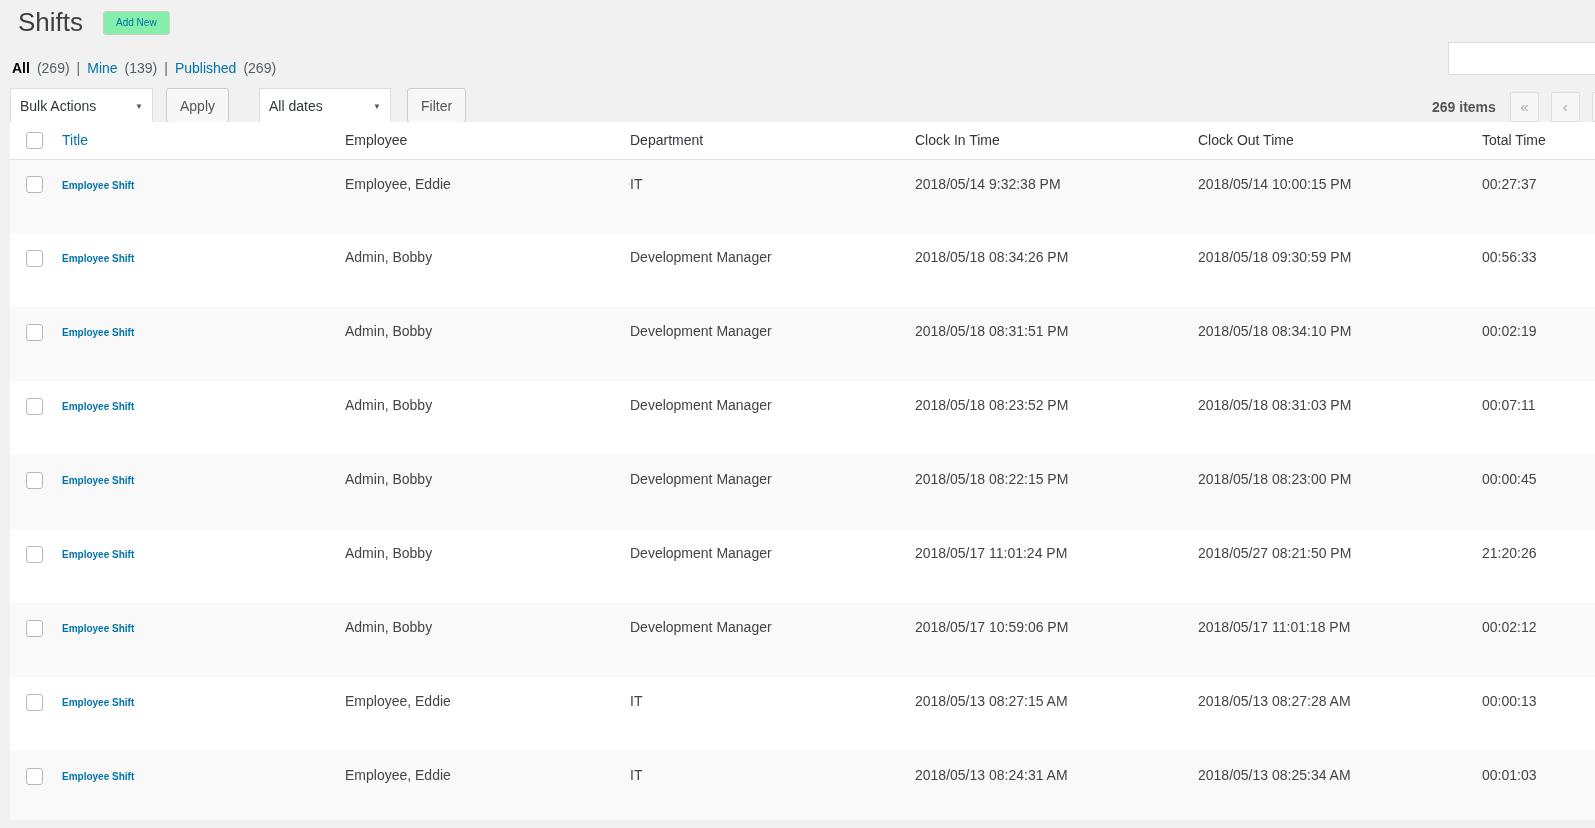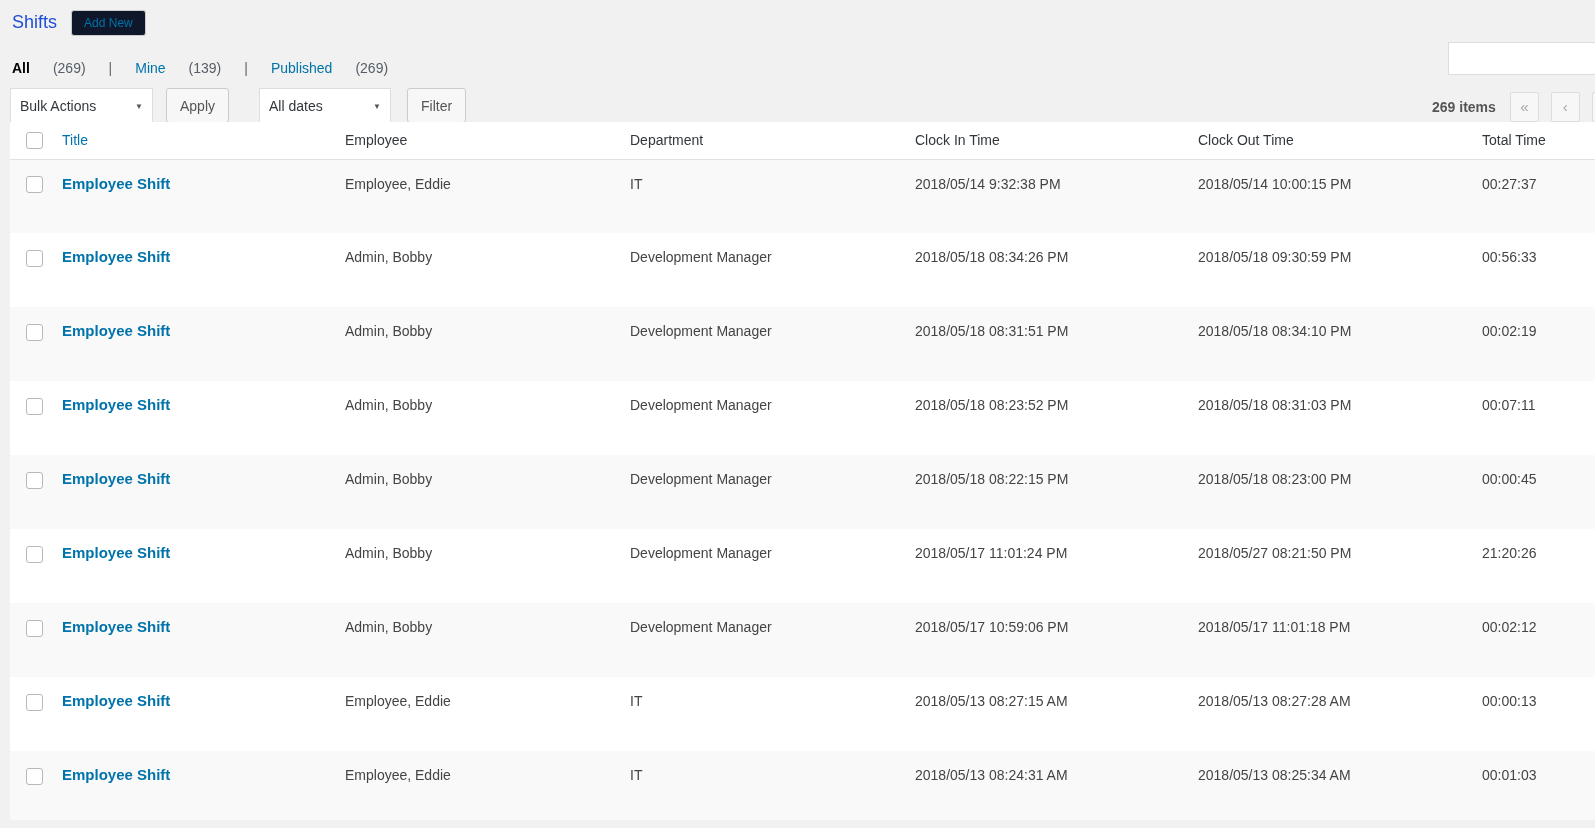--- a/index.html
+++ b/index.html
@@ -20,33 +20,33 @@
   
   .page-header {
     position: absolute;
     left: 10px; top: 0;
     height: 45px;
     display: flex;
     align-items: center;
     gap: 12px;
   }
   .page-title {
-    font-size: 18px;
+    font-size: 26px;
     font-weight: 400;
-    color: #1d4ed8;
-    margin: 2px;
+    color: #404040;
+    margin: 8px;
     line-height: 1.2;
   }
   .add-new-btn {
     display: inline-block;
-    background: #0f172a;
+    background: #86efac;
     border: 1px solid #ccc;
     border-radius: 3px;
     color: #0073aa;
-    font-size: 12px;
+    font-size: 10px;
     padding: 6px 12px;
     line-height: 1;
     cursor: pointer;
     text-decoration: none;
   }
 
   
   .search-input {
     position: absolute;
     left: 1448px; top: 42px;
@@ -59,21 +59,21 @@
     outline: none;
   }
 
   
   .subsubsub {
     position: absolute;
     left: 12px; top: 60px;
     font-size: 14px;
     display: flex;
     align-items: flex-start;
-    gap: 23px;
+    gap: 7px;
     white-space: nowrap;
   }
   .subsubsub .current { color: #000; font-weight: bold; text-decoration: none; }
   .subsubsub a { color: #0073aa; text-decoration: none; cursor: pointer; }
   .subsubsub .count { color: #555d66; font-weight: 400; }
   .subsubsub .sep { color: #666; }
 
   
   .tablenav { position: absolute; left: 10px; top: 88px; height: 35px; display: flex; align-items: center; }
   .fake-select {
@@ -179,21 +179,21 @@
     background: #fff;
     margin: 0 0 0 16px;
     display: inline-block;
     vertical-align: middle;
     cursor: pointer;
   }
   thead .cb { margin-top: 0; }
   .row-title {
     color: #0073aa;
     font-weight: 700;
-    font-size: 15px;
+    font-size: 10px;
     text-decoration: none;
     cursor: pointer;
   }
 </style>
 </head>
 <body>
 
 <div class="stage">
 
   <div class="page-header">

